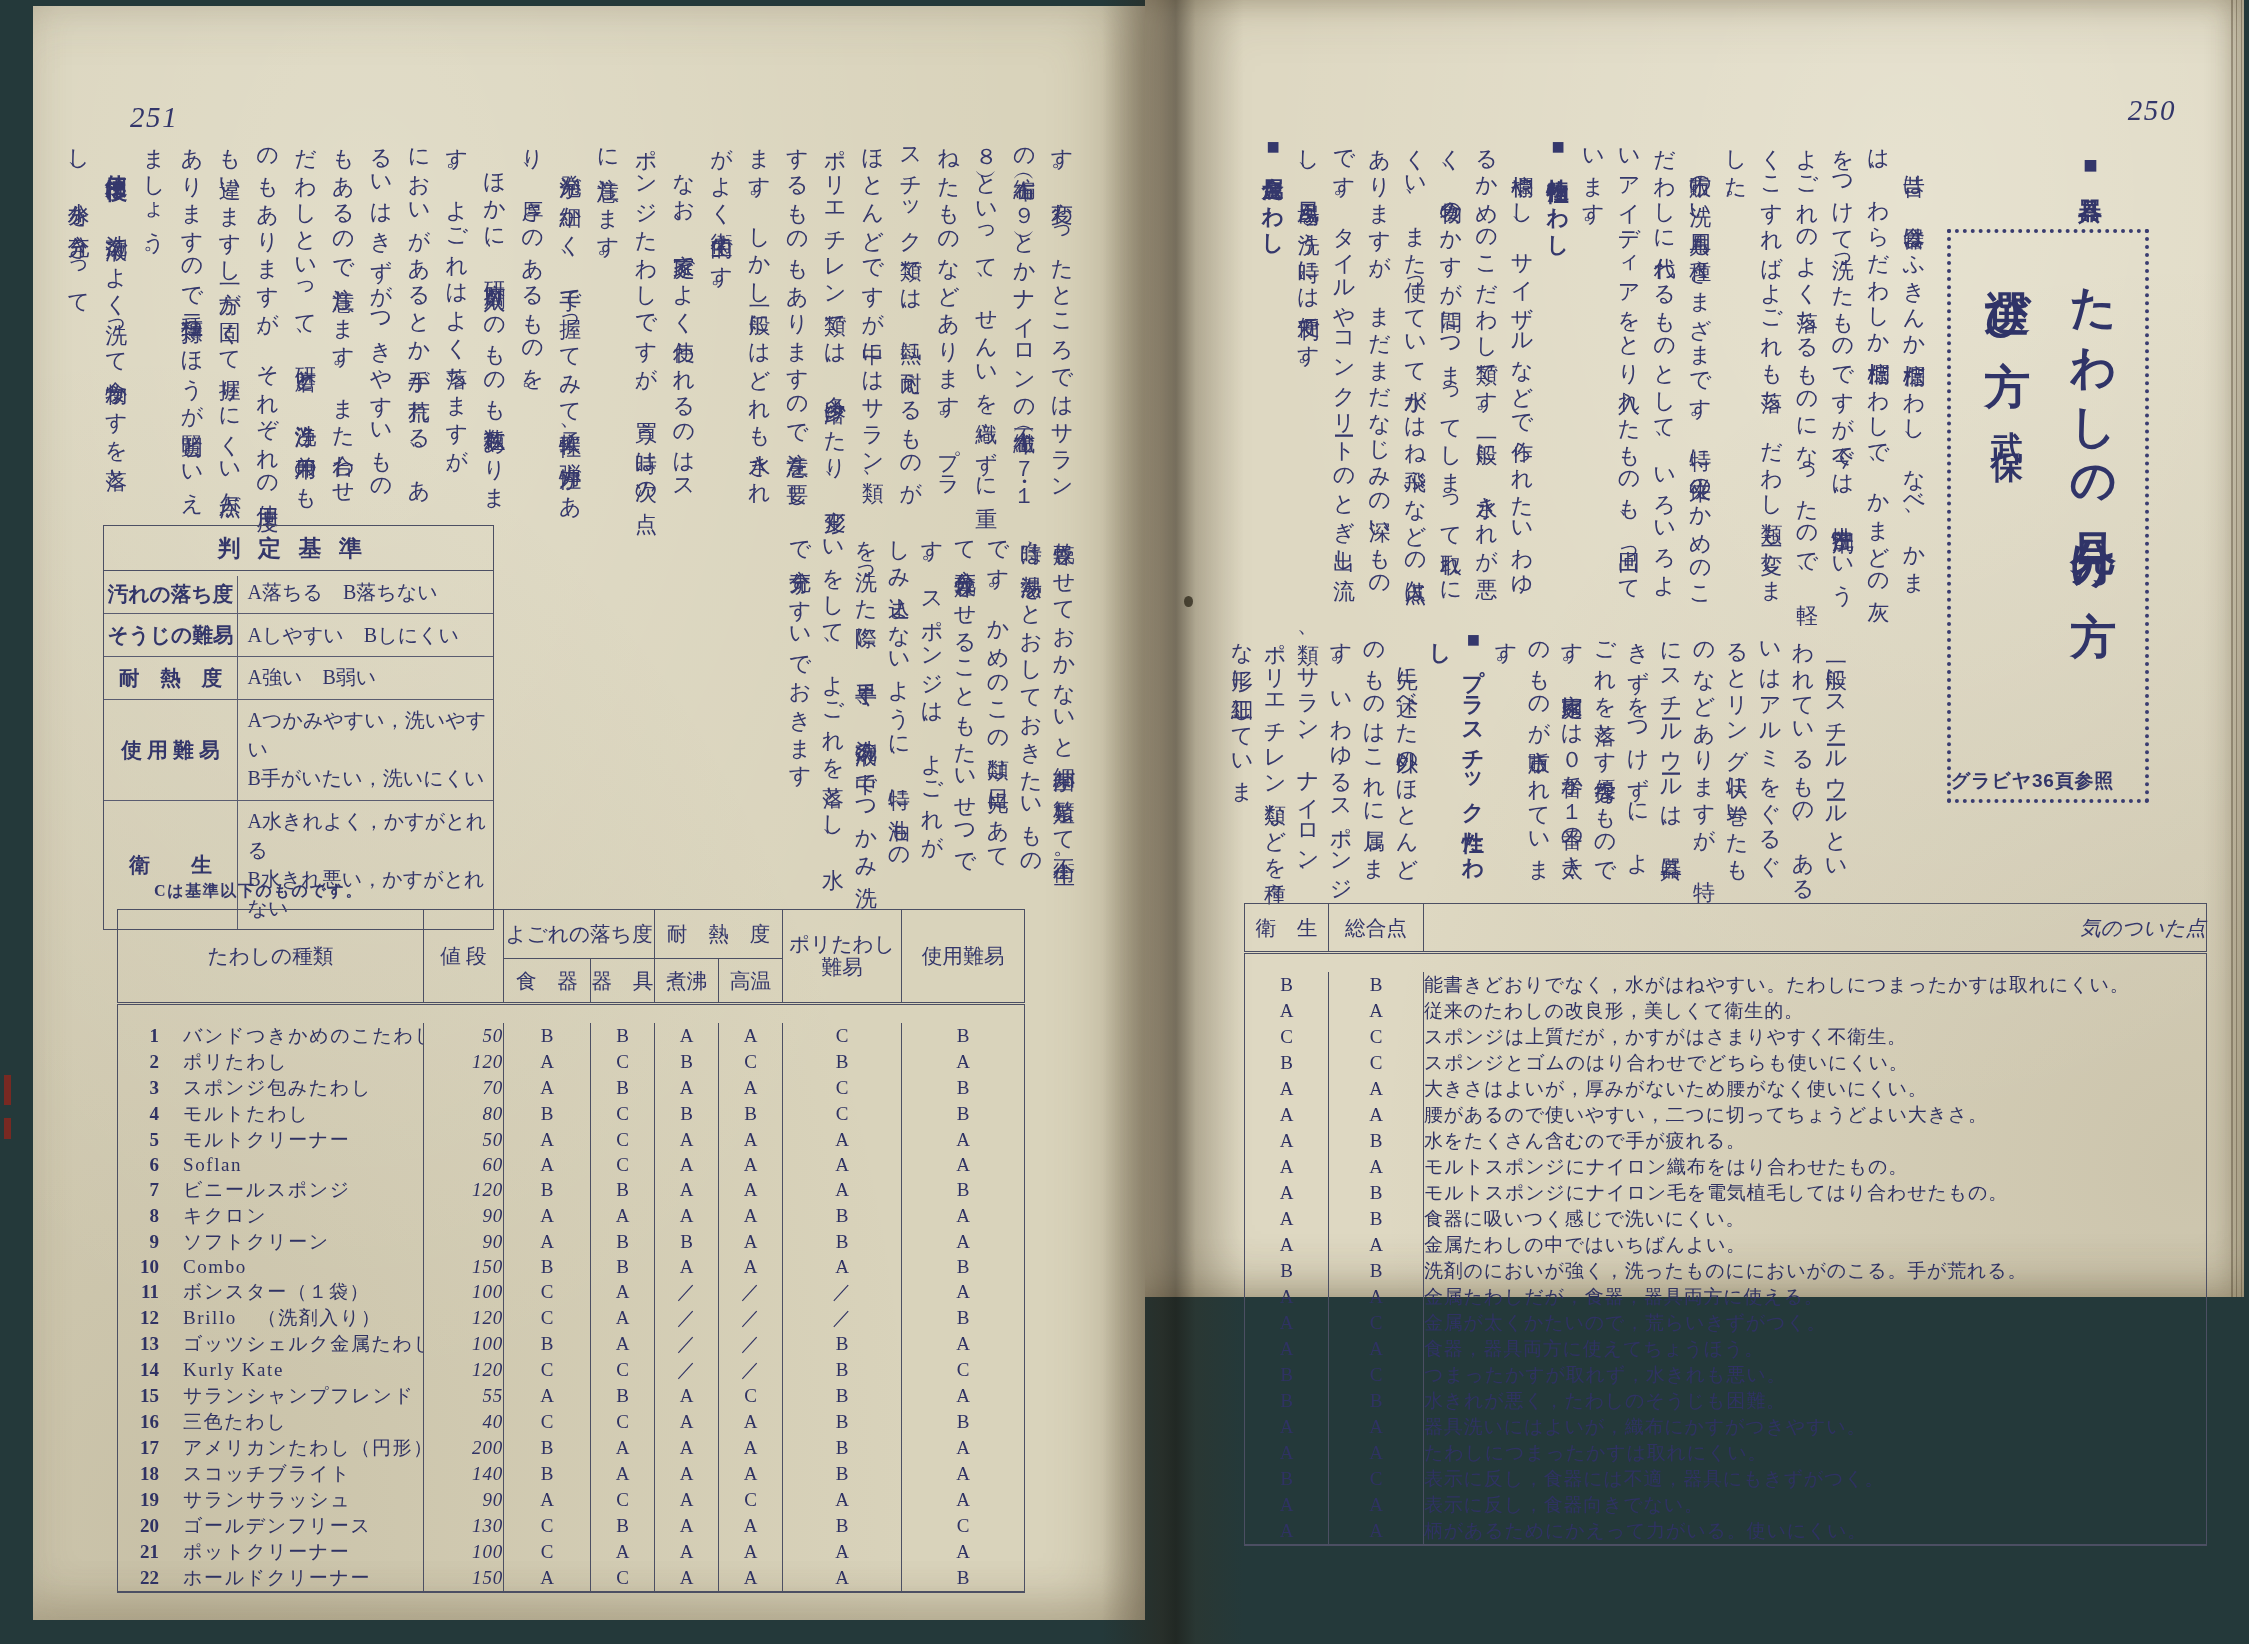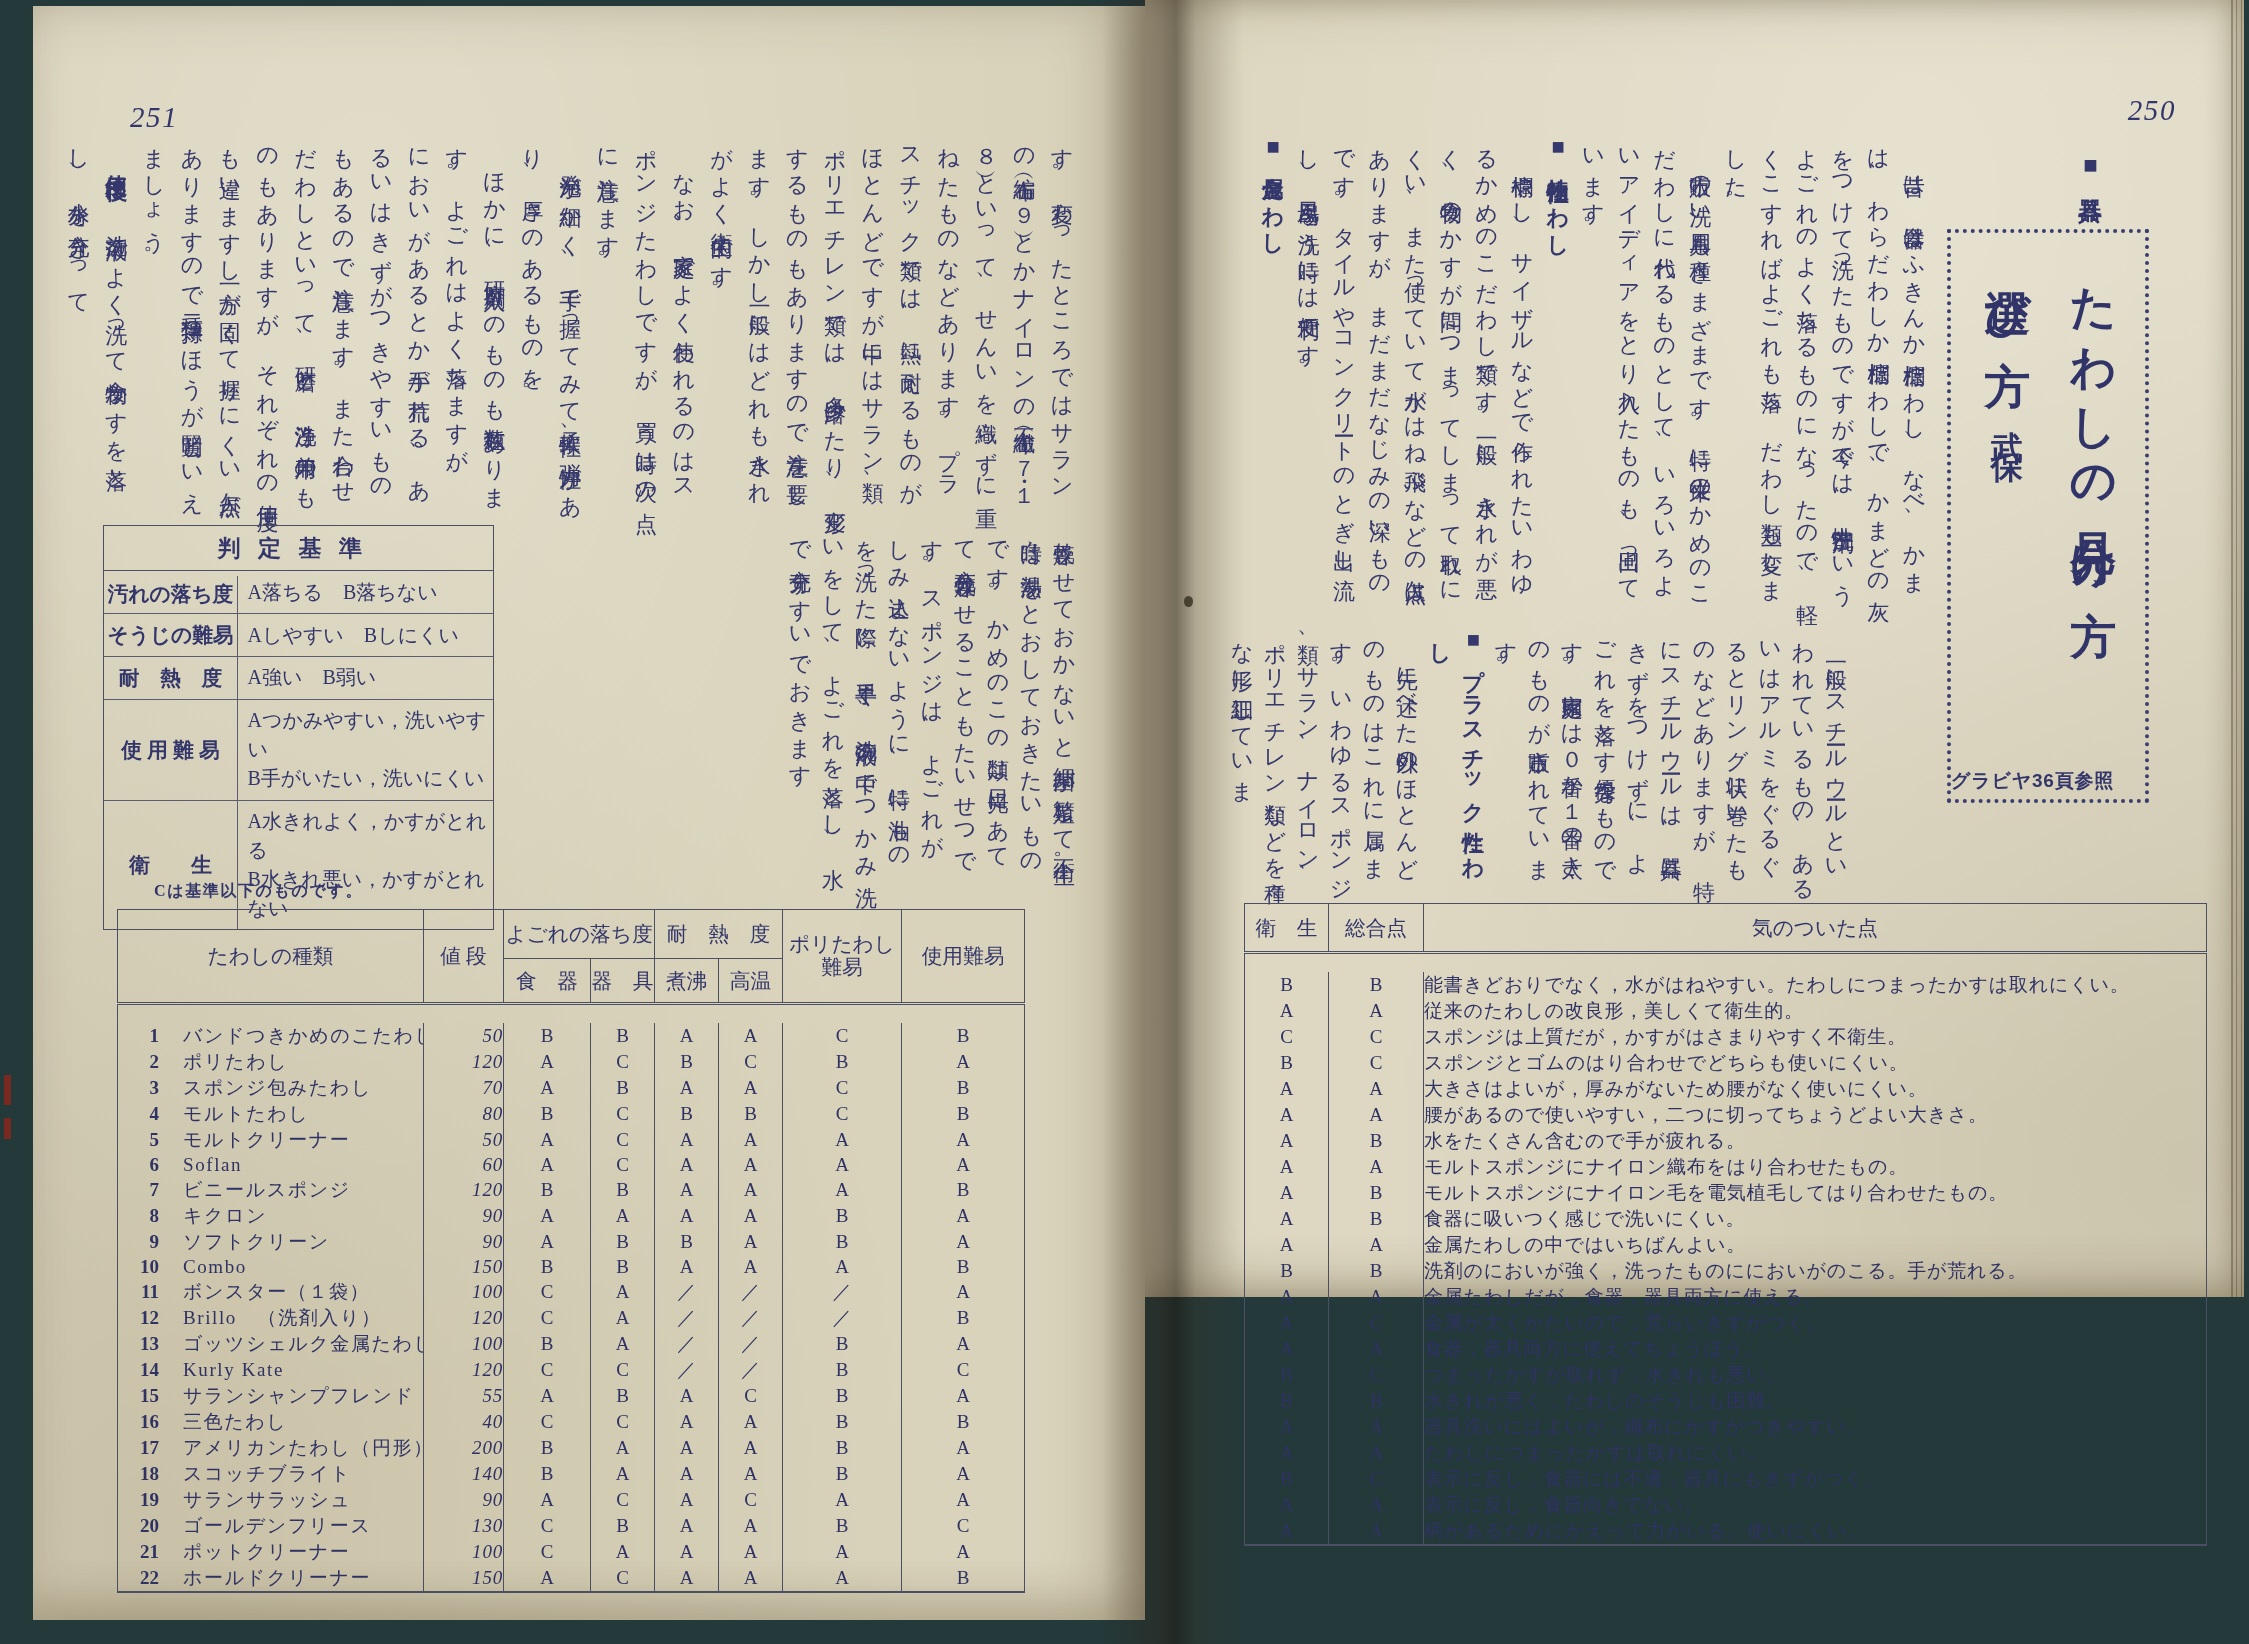--- a/index.html
+++ b/index.html
@@ -67,21 +67,21 @@
   table.rate thead th.vline, table.rate td.vline{border-left:1.6px solid #4c4f63;}
   table.rate thead{border-bottom:3.2px double #4c4f63;}
   table.rate td{height:24px;font-size:19px;}
   td.c{text-align:center;font-weight:700;}
   td.price{text-align:right;padding-right:20.7px;font-weight:700;letter-spacing:0.8px;font-style:italic;}
   td.nm{white-space:nowrap;overflow:hidden;}
   td.nm .no{display:inline-block;width:41px;text-align:right;font-weight:700;margin-right:24px;}
   td.nm .nm-t{letter-spacing:1.6px;}
   th.cl2{line-height:1.15;}
   td.remark{padding-left:11px;letter-spacing:0.8px;white-space:nowrap;overflow:hidden;font-size:18.3px;}
-  th.remhead{text-align:center;padding-left:46px;}
+  th.remhead{text-align:right;padding-left:46px;font-style:italic;}
   tr.spacer td{height:19px !important;border:none;}
 </style>
 </head>
 <body>
 
 <div class="stage">
 
   <div class="page page-left">
     <div class="pnum" style="left:97px;top:95px;">251</div>
 

